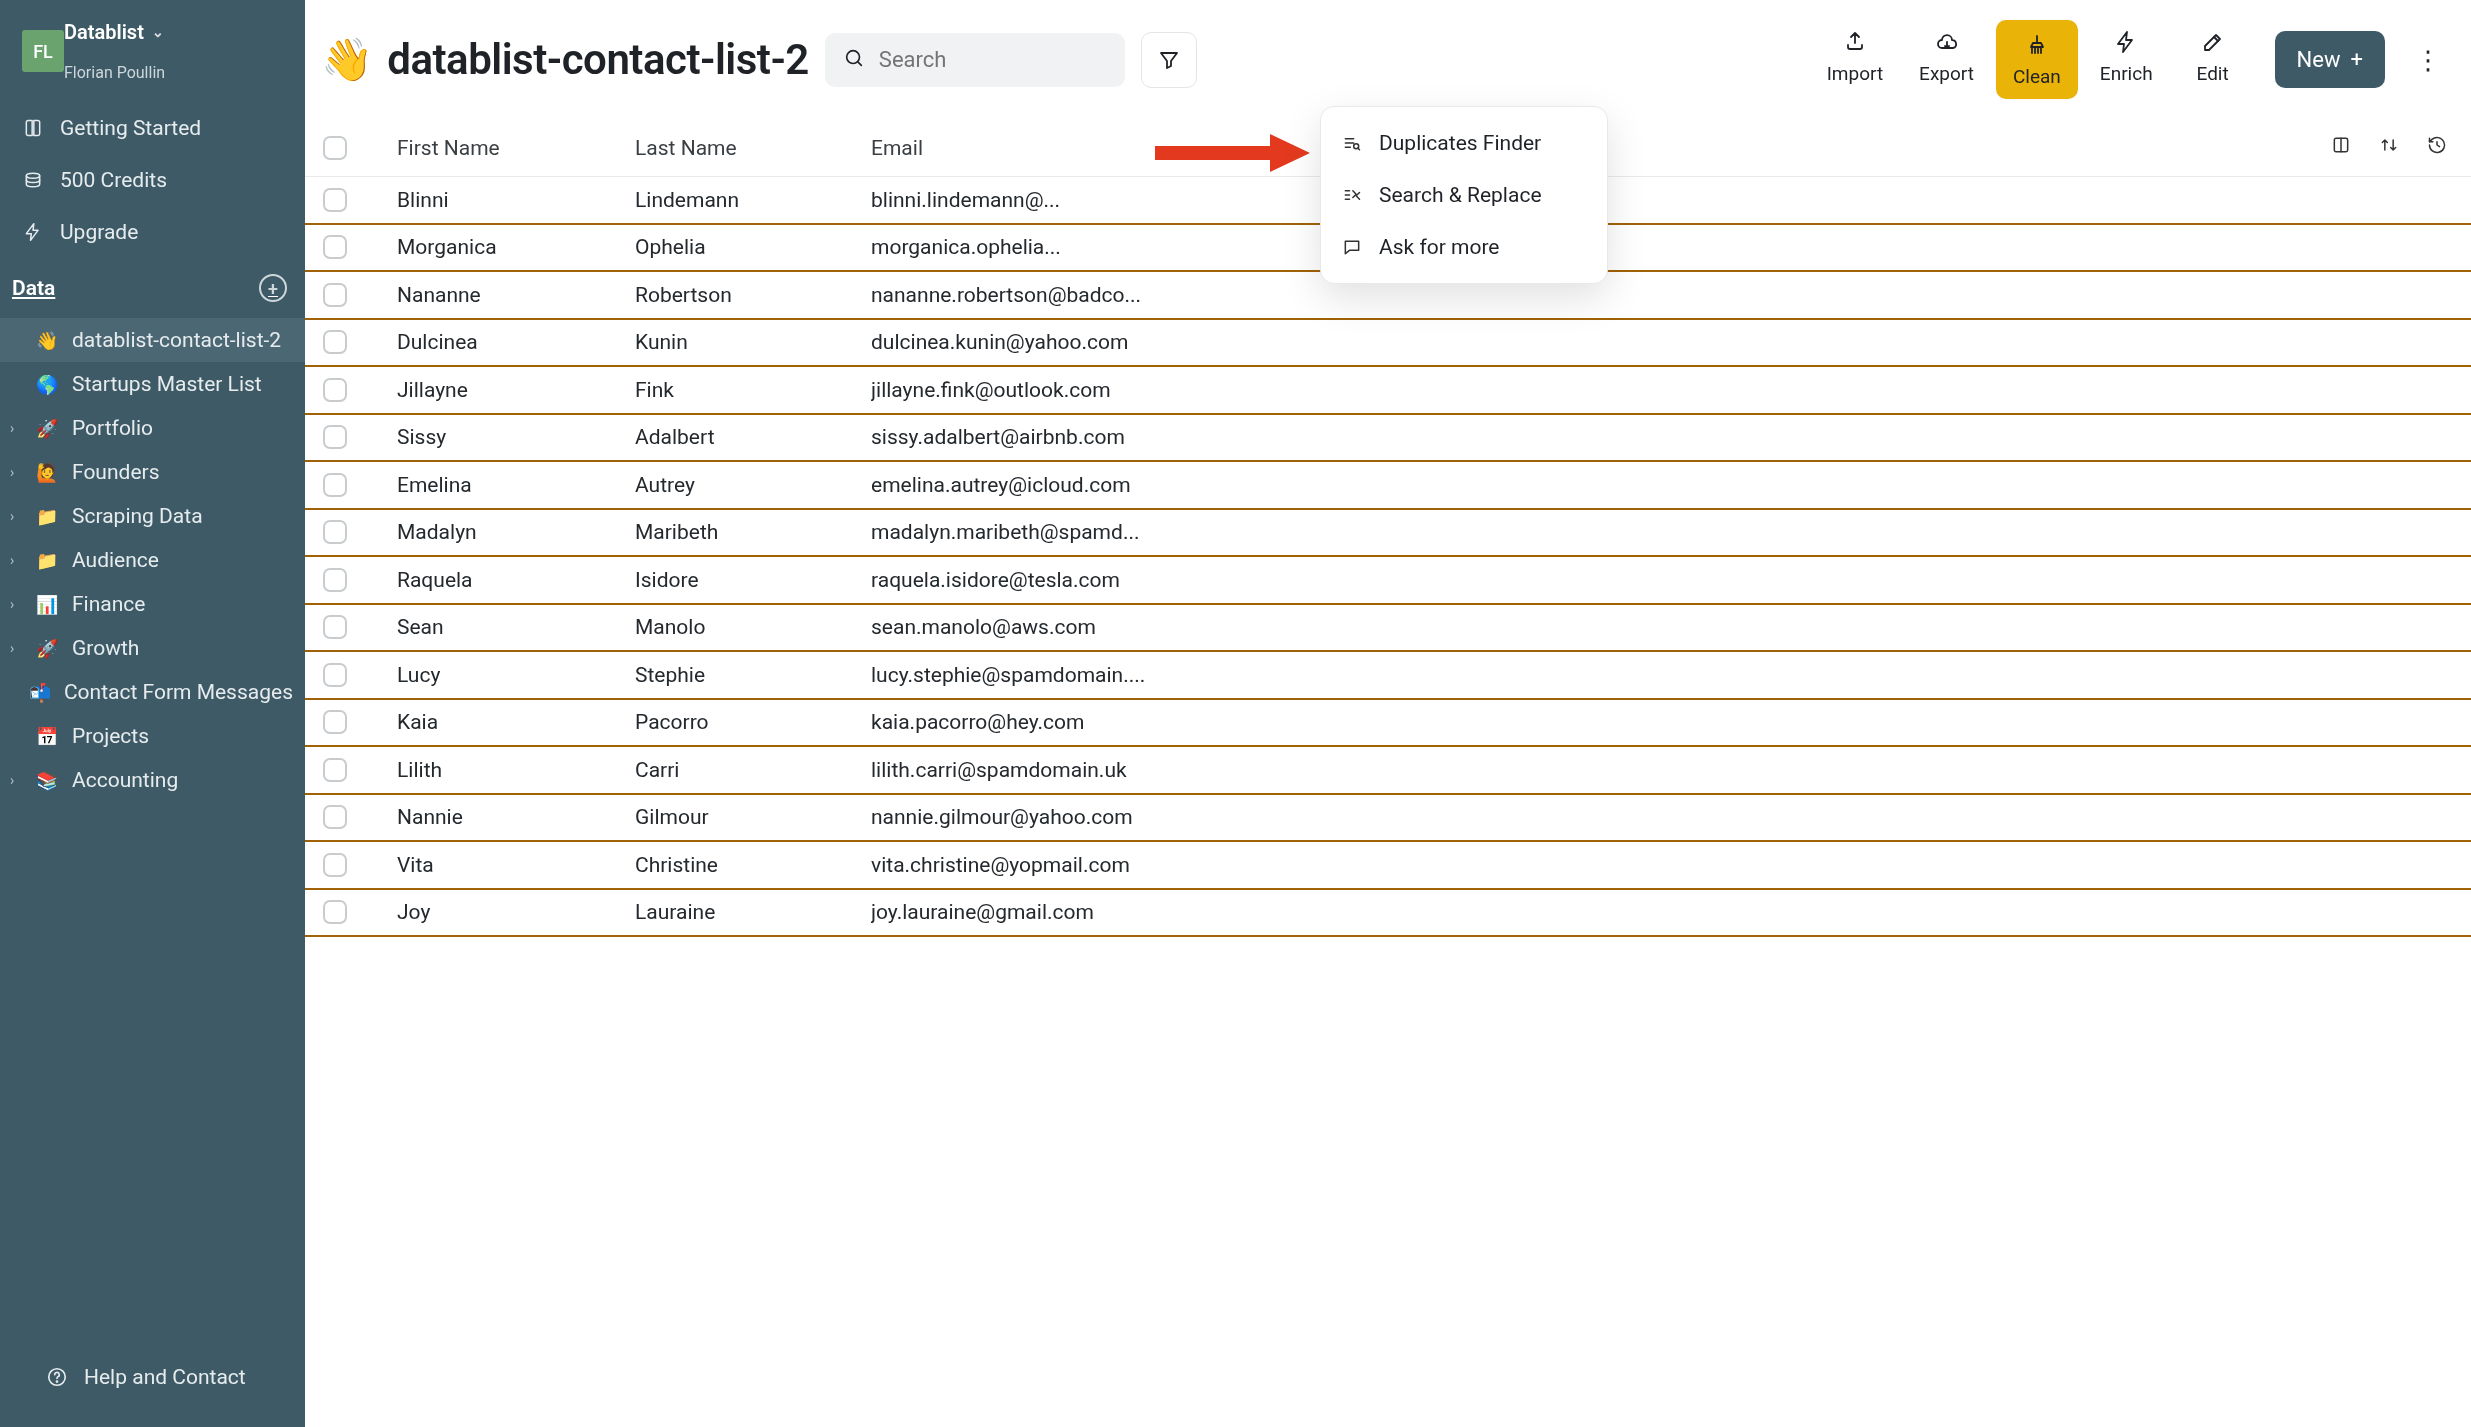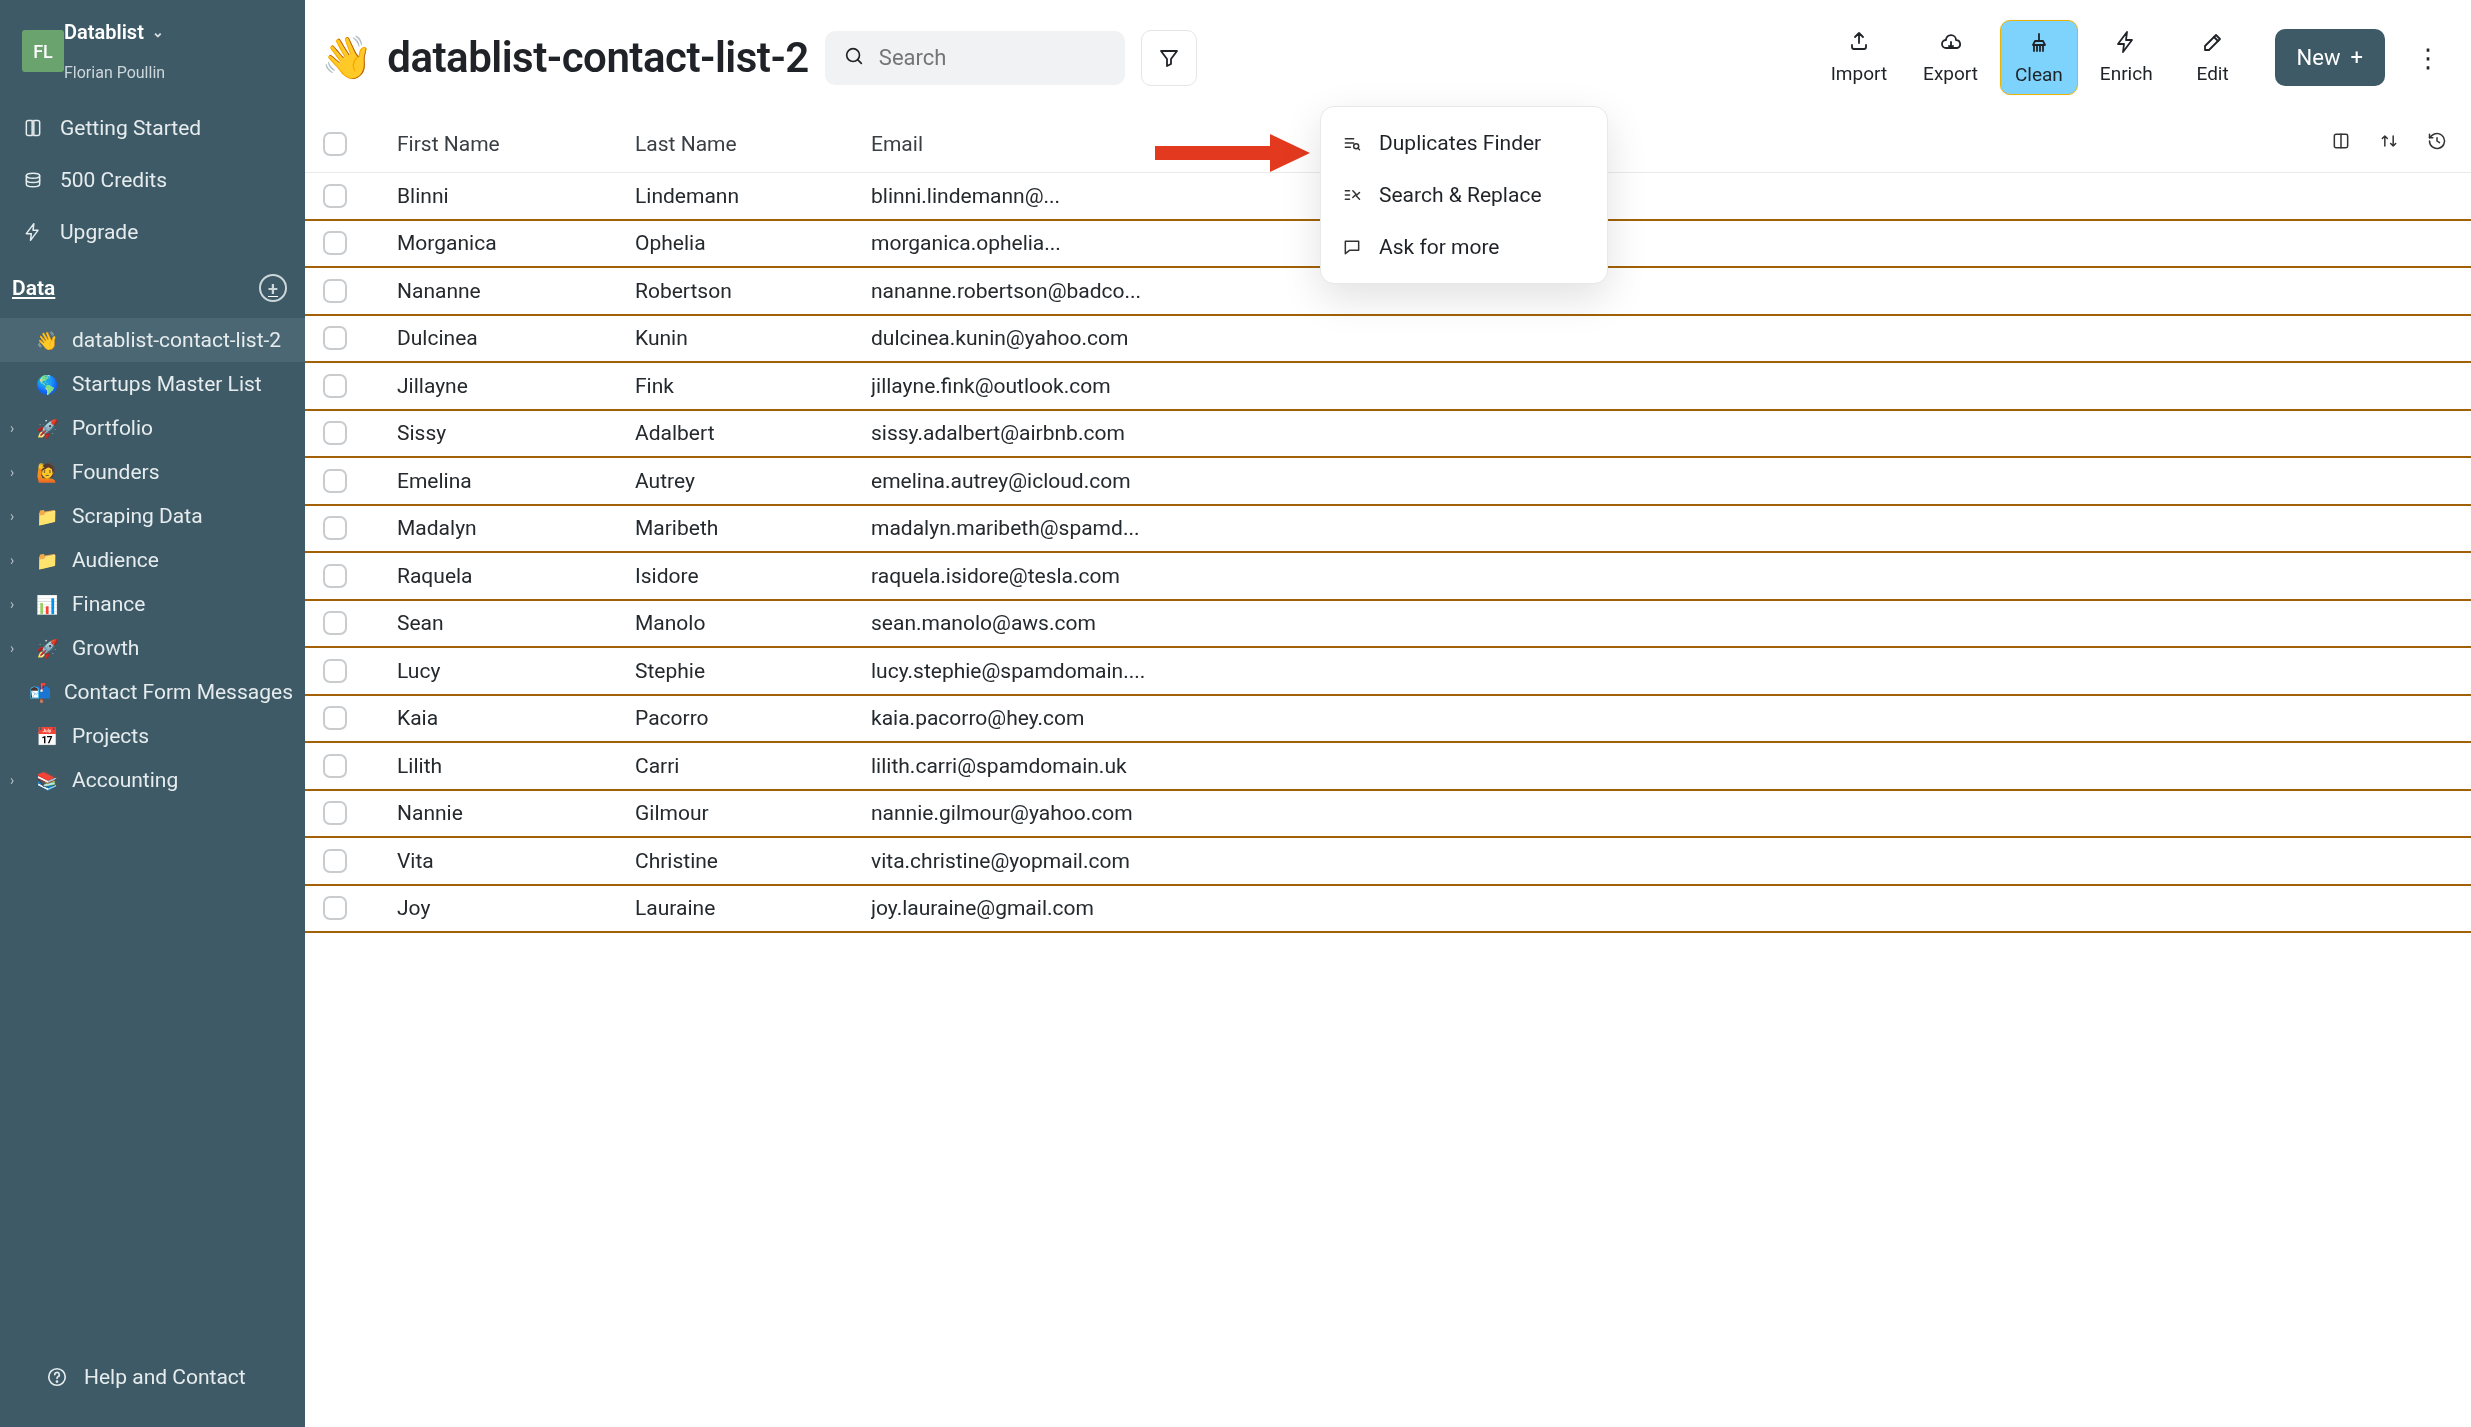--- a/index.html
+++ b/index.html
@@ -38,21 +38,21 @@
 .title-emoji { font-size:42px; }
 .title-text { font-size:42px; font-weight:600; letter-spacing:-0.5px; color:#1f2328;}
 .search-wrap { display:flex; align-items:center; background:#f1f2f3; border-radius:10px; padding: 14px 18px; gap:14px; width:300px;}
 .search-wrap input { border:none; background:transparent; font-size:22px; outline:none; color:#555; width:100%;}
 .filter-btn { width:56px; height:56px; border:1px solid #e3e5e7; border-radius:10px; display:flex; align-items:center; justify-content:center; background:#fff;}
 
 .actions { display:flex; align-items:flex-start; gap:8px; margin-left:auto;}
 .act { display:flex; flex-direction:column; align-items:center; gap:6px; padding: 8px 14px; border-radius:10px; cursor:pointer; min-width:76px;}
 .act .ai { height:28px; display:flex; align-items:center; justify-content:center; font-size:22px; color:#1f2328;}
 .act .al { font-size:19px; color:#1f2328;}
-.act.active { border:1px solid #eab308; background:#7dd3fc; box-shadow: 0 0 0 1px rgba(0,0,0,.02);}
+.act.active { border:3px solid #eab308; background:#eab308; box-shadow: 0 0 0 1px rgba(0,0,0,.02);}
 .new-btn { background:#3e5a66; color:#fff; border-radius:10px; padding: 16px 22px; font-size:22px; display:flex; align-items:center; gap:10px; align-self:center; margin-left:8px;}
 .more-btn { font-size:26px; padding: 10px 6px; align-self:center; margin-left:8px;}
 
 
 .dropdown { position:absolute; top:106px; left:1015px; width:288px; background:#fff; border:1px solid #e6e8ea; border-radius:14px; box-shadow: 0 14px 40px rgba(0,0,0,.12); padding: 10px 0; z-index:20;}
 .dd-item { display:flex; align-items:center; gap:16px; padding: 14px 20px; font-size:21px; cursor:pointer;}
 .dd-item .di { width:22px; display:inline-flex; justify-content:center; color:#333; font-size:18px;}
 
 
 .arrow-annot { position:absolute; top:130px; left:850px; width:155px; height:46px; z-index:15; pointer-events:none;}

